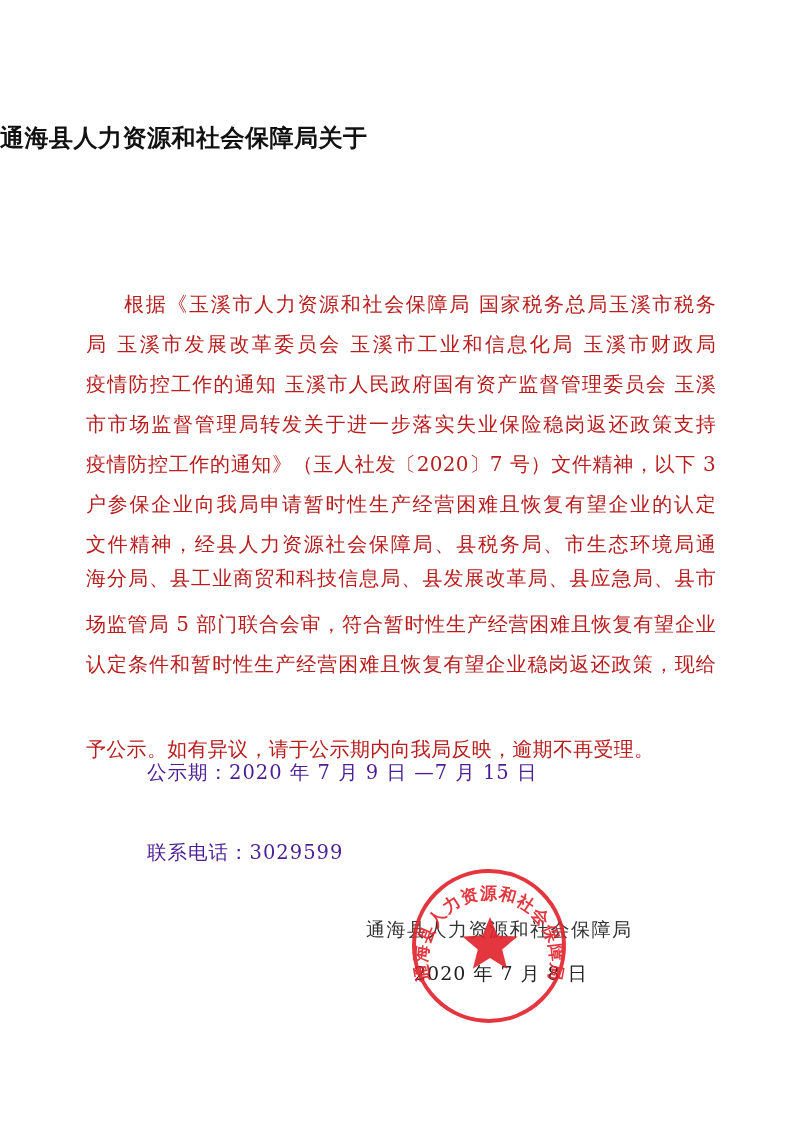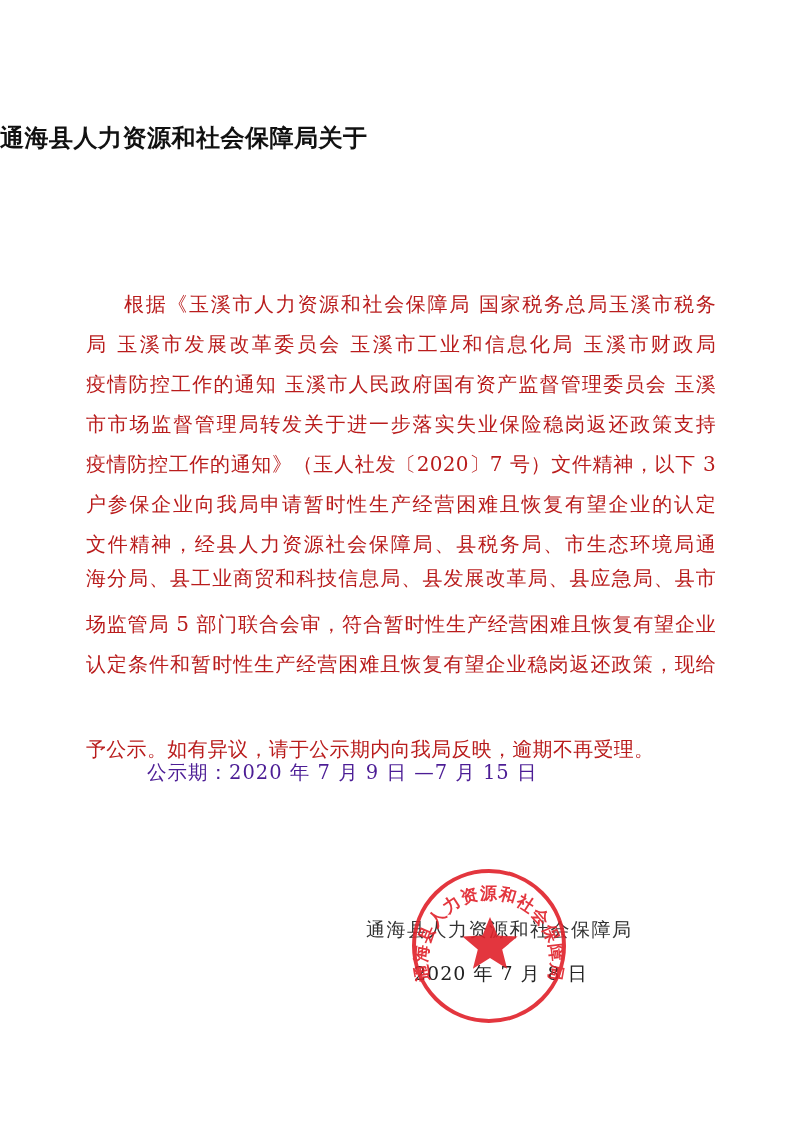--- a/index.html
+++ b/index.html
@@ -56,20 +56,21 @@
     <div class="body-line" style="top:451px">疫情防控工作的通知》（玉人社发〔2020〕7 号）文件精神，以下 3</div>
     <div class="body-line" style="top:491px">户参保企业向我局申请暂时性生产经营困难且恢复有望企业的认定</div>
     <div class="body-line" style="top:531px">文件精神，经县人力资源社会保障局、县税务局、市生态环境局通</div>
     <div class="body-line" style="top:565px">海分局、县工业商贸和科技信息局、县发展改革局、县应急局、县市</div>
     <div class="body-line" style="top:611px">场监管局 5 部门联合会审，符合暂时性生产经营困难且恢复有望企业</div>
     <div class="body-line" style="top:651px">认定条件和暂时性生产经营困难且恢复有望企业稳岗返还政策，现给</div>
     <div class="body-line last" style="top:691px">予公示。如有异议，请于公示期内向我局反映，逾期不再受理。</div>
   </div>
 
   <div class="meta-line" style="top:759px">公示期：2020 年  7 月  9  日 —7 月  15 日</div>
+  <div class="meta-line" style="top:839px">联系电话：3029599</div>
 
   <div class="sign-org">通海县人力资源和社会保障局</div>
   <div class="sign-date">2020 年 7 月 8 日</div>
 
   <svg class="seal" viewBox="0 0 158 158" xmlns="http://www.w3.org/2000/svg">
     <defs>
       <path id="seal-arc" d="M 22 118 A 62 62 0 1 1 136 118" fill="none"></path>
     </defs>
     <circle cx="79" cy="79" r="75" fill="none" stroke="#e0212a" stroke-width="4"></circle>
     <text font-family="DejaVu Sans, sans-serif" font-size="17" font-weight="bold" fill="#e0212a" letter-spacing="1">

